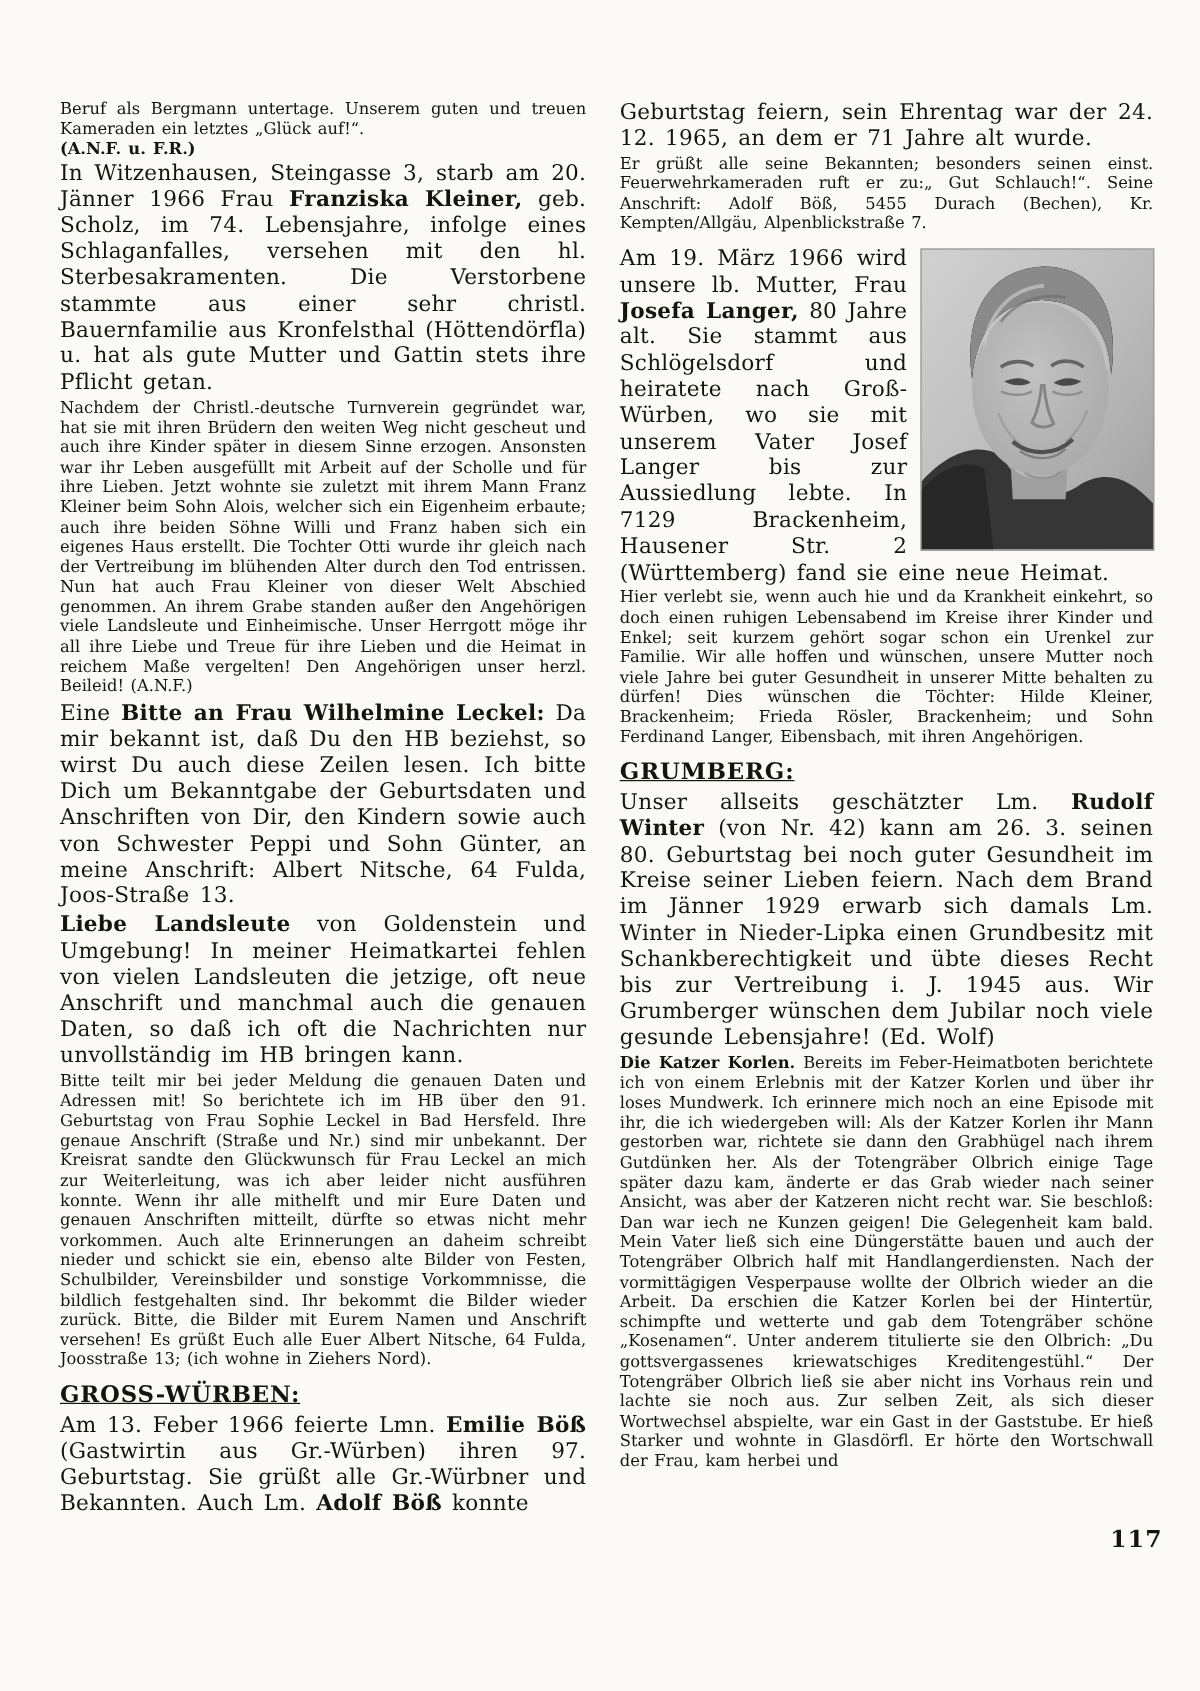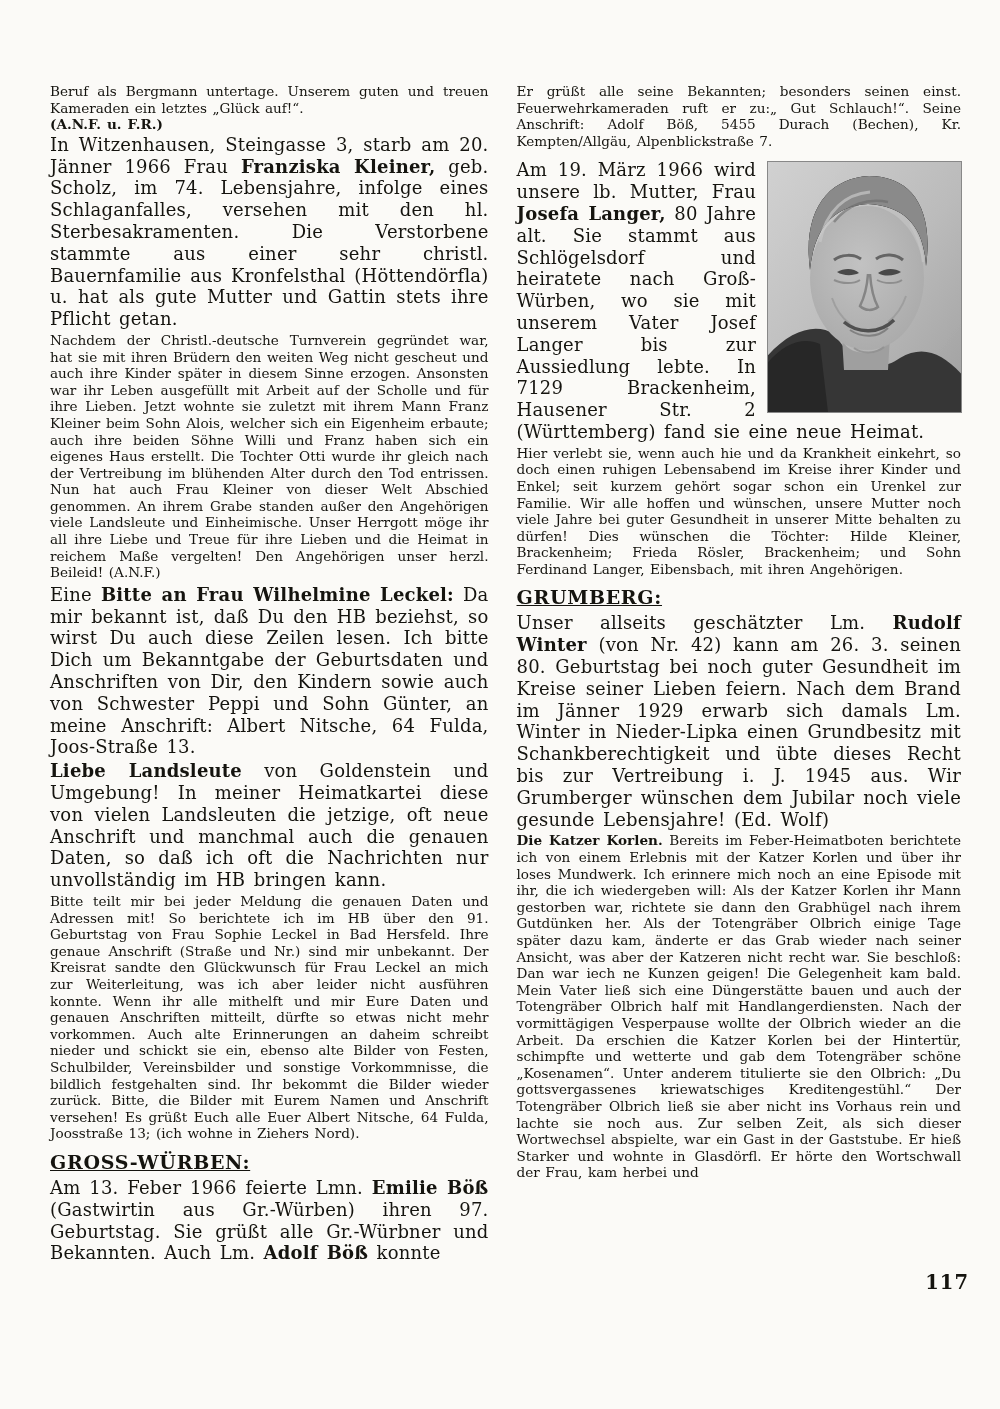--- a/index.html
+++ b/index.html
@@ -86,26 +86,27 @@
 <body>
 
 <div class="page">
   <div class="columns">
     <div class="col" id="left-col">
         <p class="para-small block-0"><span>Beruf als Bergmann untertage. Unserem guten und treuen Kameraden ein letztes „Glück auf!“.</span></p>
         <p class="para-small block-1"><span class="b">(A.N.F. u. F.R.)</span></p>
         <p class="para-large block-2"><span>In Witzenhausen, Steingasse 3, starb am 20. Jänner 1966 Frau </span><span class="b">Franziska Kleiner,</span><span> geb. Scholz, im 74. Lebensjahre, infolge eines Schlaganfalles, versehen mit den hl. Sterbesakramenten. Die Verstorbene stammte aus einer sehr christl. Bauernfamilie aus Kronfelsthal (Höttendörfla) u. hat als gute Mutter und Gattin stets ihre Pflicht getan.</span></p>
         <p class="para-small block-3"><span>Nachdem der Christl.-deutsche Turnverein gegründet war, hat sie mit ihren Brüdern den weiten Weg nicht gescheut und auch ihre Kinder später in diesem Sinne erzogen. Ansonsten war ihr Leben ausgefüllt mit Arbeit auf der Scholle und für ihre Lieben. Jetzt wohnte sie zuletzt mit ihrem Mann Franz Kleiner beim Sohn Alois, welcher sich ein Eigenheim erbaute; auch ihre beiden Söhne Willi und Franz haben sich ein eigenes Haus erstellt. Die Tochter Otti wurde ihr gleich nach der Vertreibung im blühenden Alter durch den Tod entrissen. Nun hat auch Frau Kleiner von dieser Welt Abschied genommen. An ihrem Grabe standen außer den Angehörigen viele Landsleute und Einheimische. Unser Herrgott möge ihr all ihre Liebe und Treue für ihre Lieben und die Heimat in reichem Maße vergelten! Den Angehörigen unser herzl. Beileid! (A.N.F.)</span></p>
         <p class="para-large block-4"><span>Eine </span><span class="b">Bitte an Frau Wilhelmine Leckel:</span><span> Da mir bekannt ist, daß Du den HB beziehst, so wirst Du auch diese Zeilen lesen. Ich bitte Dich um Bekanntgabe der Geburtsdaten und Anschriften von Dir, den Kindern sowie auch von Schwester Peppi und Sohn Günter, an meine Anschrift: Albert Nitsche, 64 Fulda, Joos-Straße 13.</span></p>
-        <p class="para-large block-5"><span class="b">Liebe Landsleute</span><span> von Goldenstein und Umgebung! In meiner Heimatkartei diese von vielen Landsleuten die jetzige, oft neue Anschrift und manchmal auch die genauen Daten, so daß ich oft die Nachrichten nur unvollständig im HB bringen kann.</span></p>
+        <p class="para-large block-5"><span class="b">Liebe Landsleute</span><span> von Goldenstein und Umgebung! In meiner Heimatkartei fehlen von vielen Landsleuten die jetzige, oft neue Anschrift und manchmal auch die genauen Daten, so daß ich oft die Nachrichten nur unvollständig im HB bringen kann.</span></p>
         <p class="para-small block-6"><span>Bitte teilt mir bei jeder Meldung die genauen Daten und Adressen mit! So berichtete ich im HB über den 91. Geburtstag von Frau Sophie Leckel in Bad Hersfeld. Ihre genaue Anschrift (Straße und Nr.) sind mir unbekannt. Der Kreisrat sandte den Glückwunsch für Frau Leckel an mich zur Weiterleitung, was ich aber leider nicht ausführen konnte. Wenn ihr alle mithelft und mir Eure Daten und genauen Anschriften mitteilt, dürfte so etwas nicht mehr vorkommen. Auch alte Erinnerungen an daheim schreibt nieder und schickt sie ein, ebenso alte Bilder von Festen, Schulbilder, Vereinsbilder und sonstige Vorkommnisse, die bildlich festgehalten sind. Ihr bekommt die Bilder wieder zurück. Bitte, die Bilder mit Eurem Namen und Anschrift versehen! Es grüßt Euch alle Euer Albert Nitsche, 64 Fulda, Joosstraße 13; (ich wohne in Ziehers Nord).</span></p>
         <h2 class="heading block-7"><span class="b">GROSS-WÜRBEN:</span></h2>
         <p class="para-large block-8"><span>Am 13. Feber 1966 feierte Lmn. </span><span class="b">Emilie Böß</span><span> (Gastwirtin aus Gr.-Würben) ihren 97. Geburtstag. Sie grüßt alle Gr.-Würbner und Bekannten. Auch Lm. </span><span class="b">Adolf Böß</span><span> konnte</span></p>
       </div>
     <div class="col" id="right-col">
+        <p class="para-large block-0"><span>Geburtstag feiern, sein Ehrentag war der 24. 12. 1965, an dem er 71 Jahre alt wurde.</span></p>
         <p class="para-small block-1"><span>Er grüßt alle seine Bekannten; besonders seinen einst. Feuerwehrkameraden ruft er zu:„ Gut Schlauch!“. Seine Anschrift: Adolf Böß, 5455 Durach (Bechen), Kr. Kempten/Allgäu, Alpenblickstraße 7.</span></p>
         <p class="para-large block-2">
   <span class="photo" title="Schwarzweiß-Porträt einer älteren Frau mit zurückgekämmtem grauem Haar und dunkler Kleidung">
     <svg viewBox="0 0 193 250" xmlns="http://www.w3.org/2000/svg">
       <defs>
         <linearGradient id="bgGrad" x1="0" y1="0" x2="1" y2="1">
           <stop offset="0" stop-color="#d2cfc8"></stop>
           <stop offset="0.55" stop-color="#bdb9b1"></stop>
           <stop offset="1" stop-color="#a29e96"></stop>
         </linearGradient>

